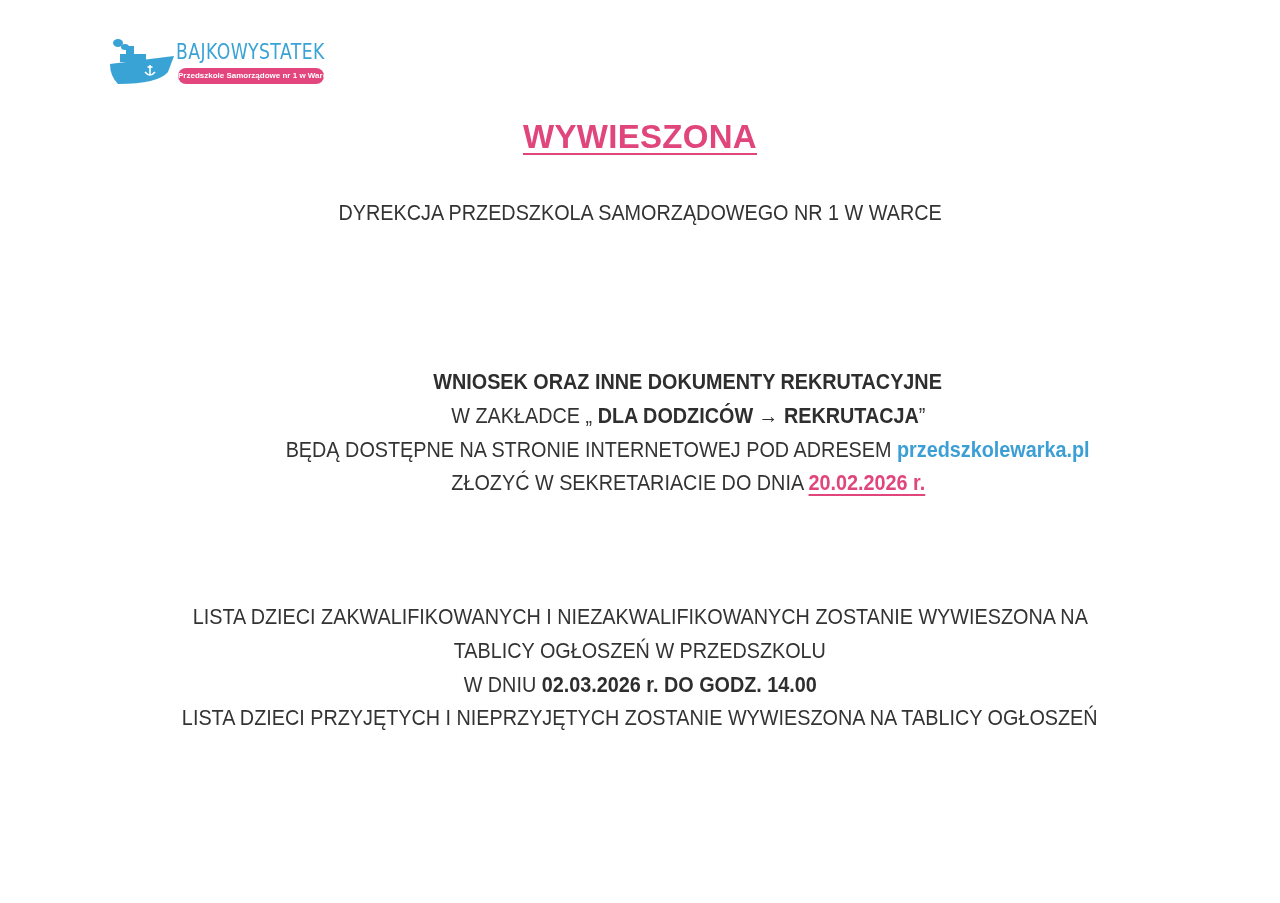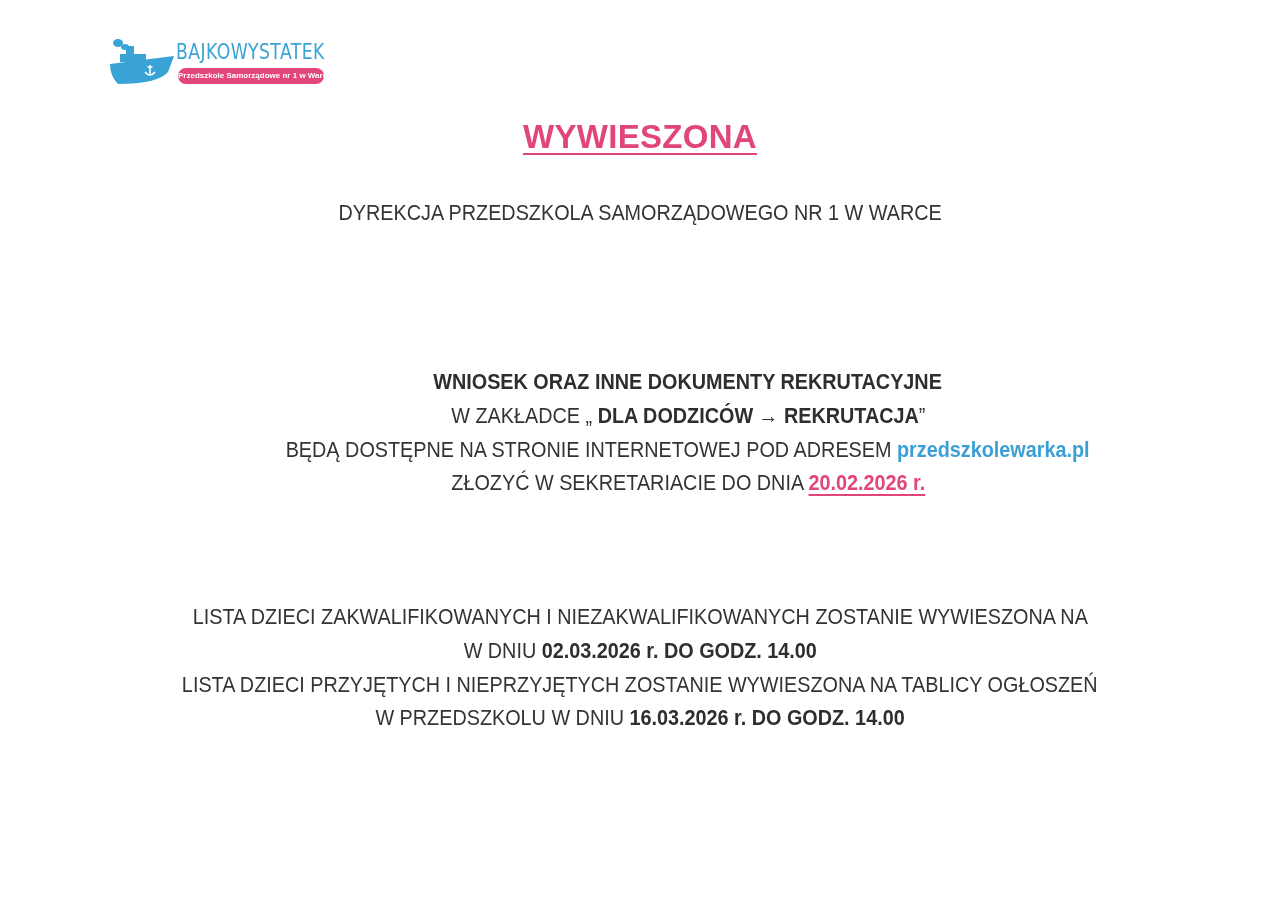--- a/index.html
+++ b/index.html
@@ -143,21 +143,21 @@
   <div class="line">
     <span class="narrow"><span>ZŁOZYĆ W SEKRETARIACIE DO DNIA </span><span class="pink">20.02.2026 r.</span></span>
   </div>
 </div>
 
 <div class="block" style="top:600px;">
   <div class="line">
     <span class="narrow">LISTA DZIECI ZAKWALIFIKOWANYCH I NIEZAKWALIFIKOWANYCH ZOSTANIE WYWIESZONA NA</span>
   </div>
   <div class="line">
+    <span class="narrow">TABLICY OGŁOSZEŃ W PRZEDSZKOLU</span>
+  </div>
+  <div class="line">
     <span class="narrow"><span>W DNIU </span><span class="b">02.03.2026 r. DO GODZ. 14.00</span></span>
   </div>
   <div class="line">
     <span class="narrow">LISTA DZIECI PRZYJĘTYCH I NIEPRZYJĘTYCH ZOSTANIE WYWIESZONA NA TABLICY OGŁOSZEŃ</span>
   </div>
-  <div class="line">
-    <span class="narrow"><span>W PRZEDSZKOLU W DNIU </span><span class="b">16.03.2026 r. DO GODZ. 14.00</span></span>
-  </div>
 </div>
 
 </body></html>

